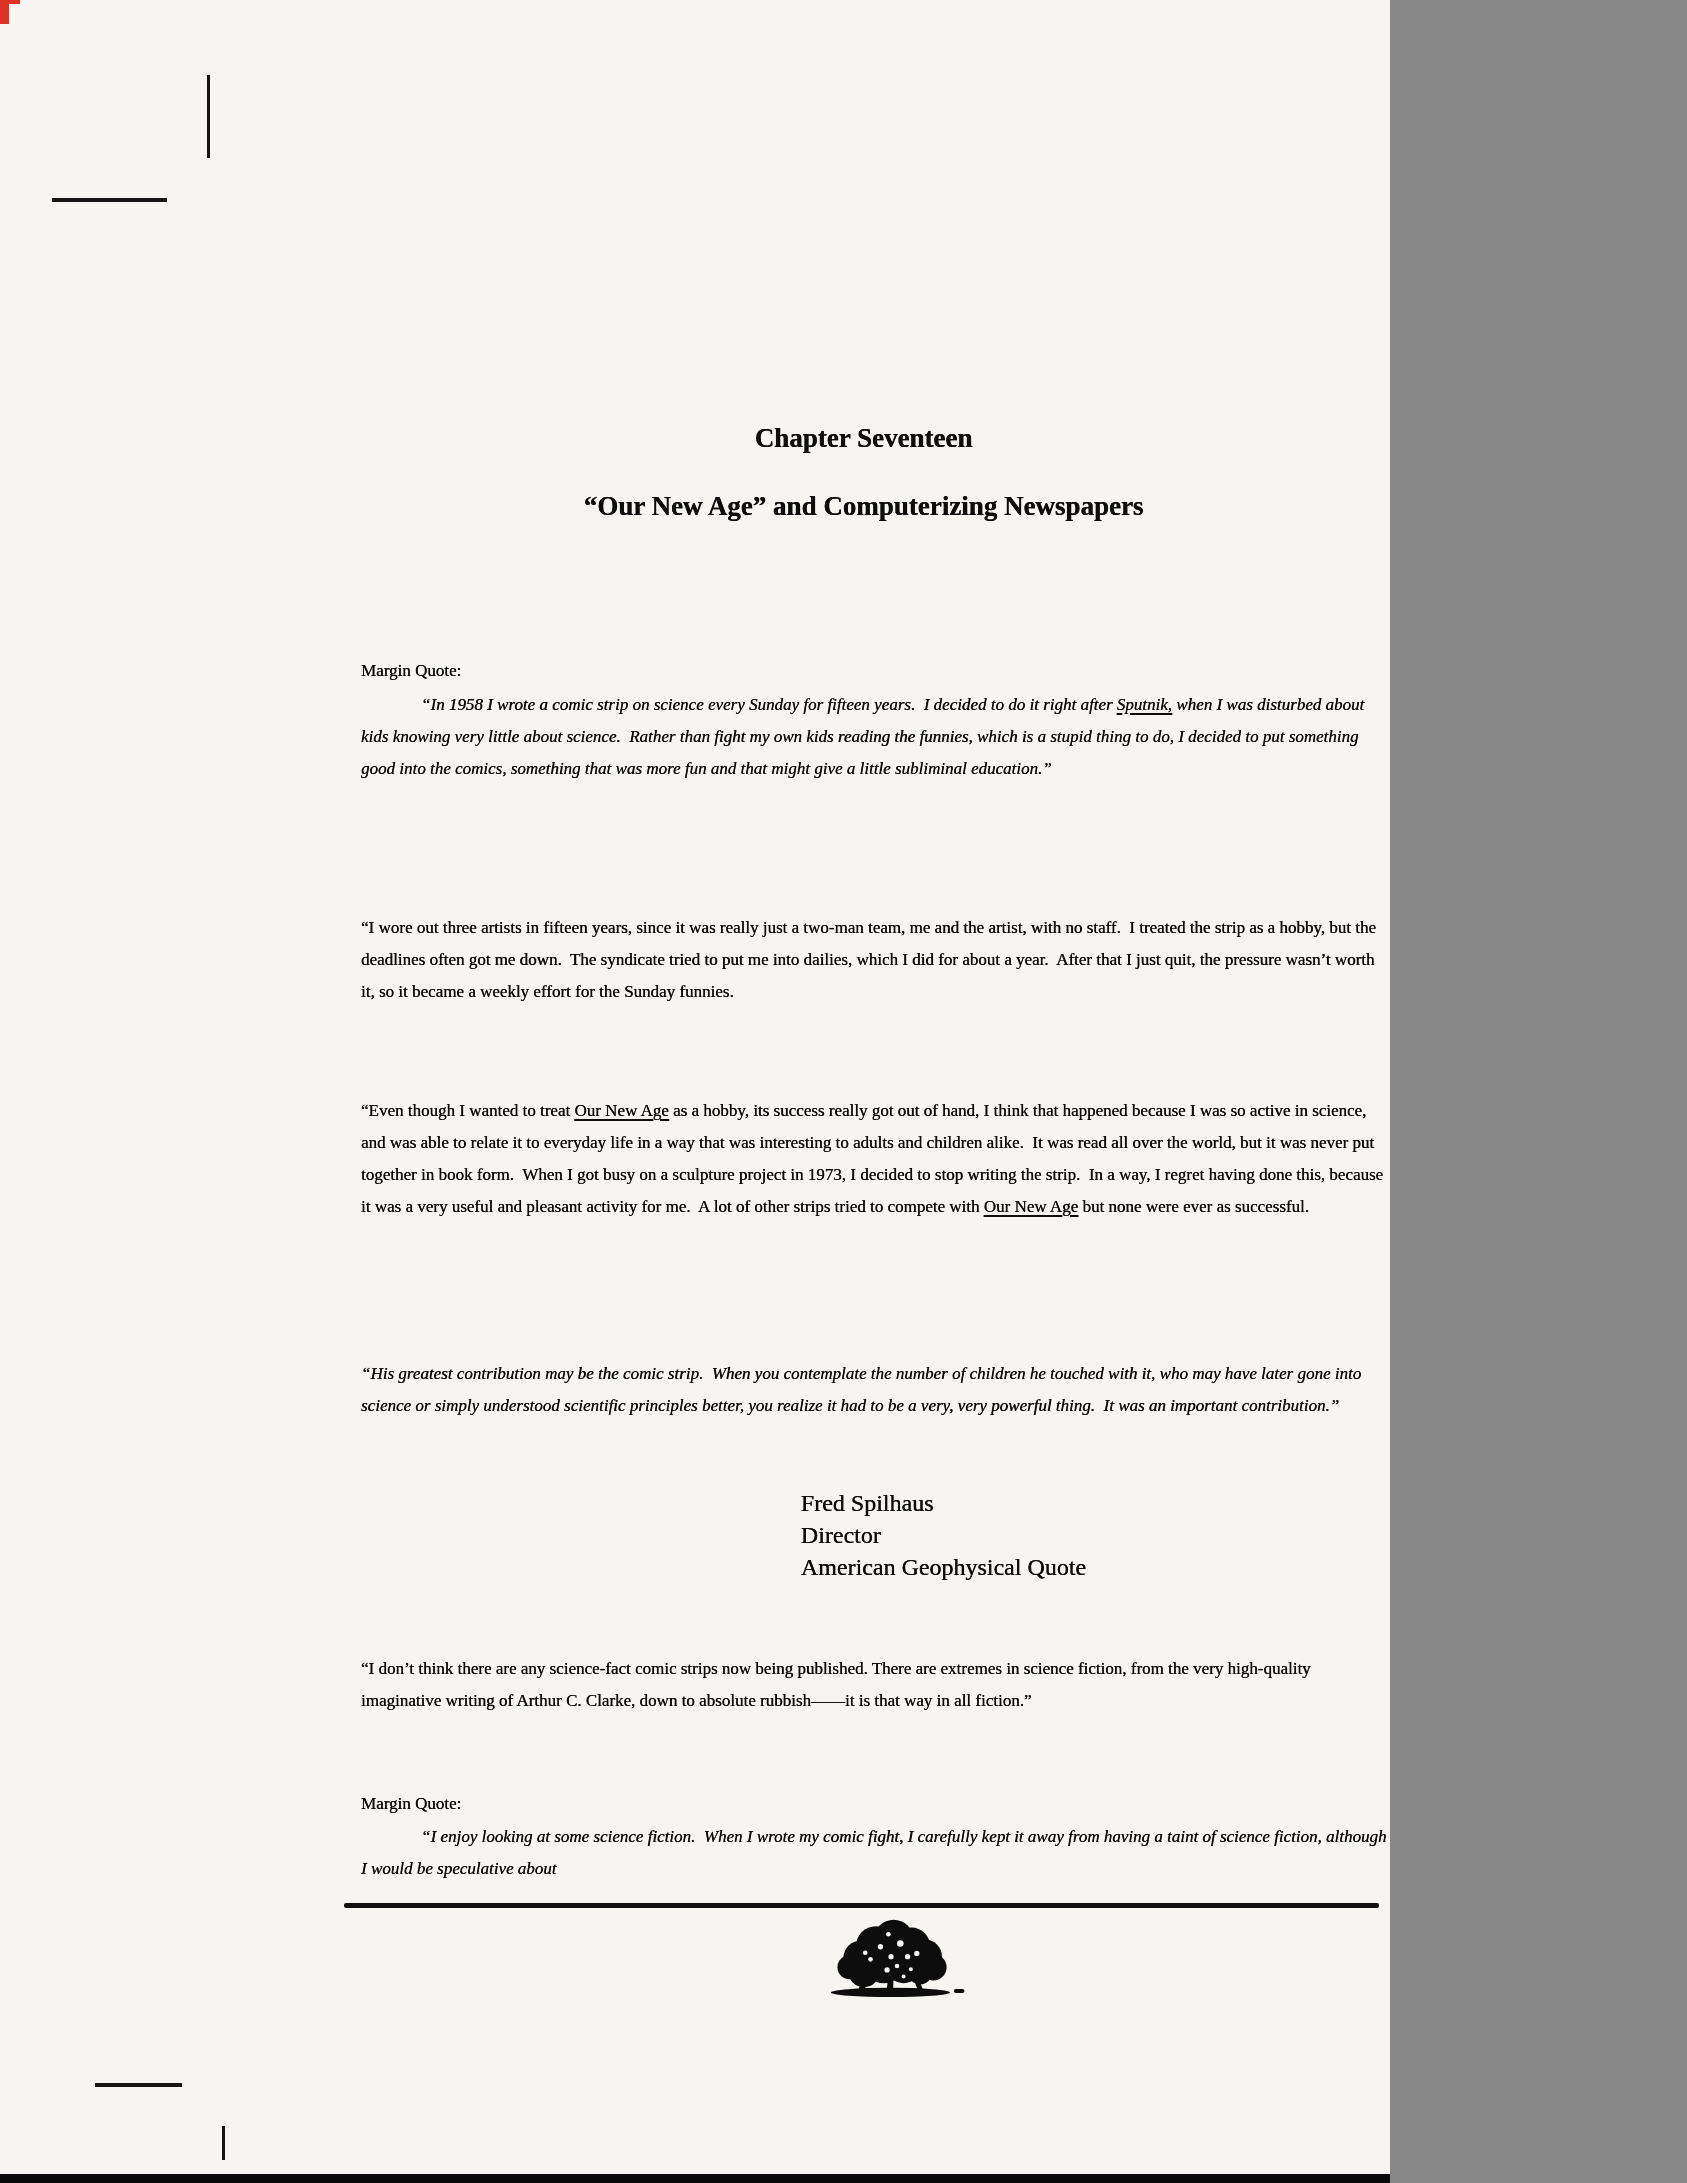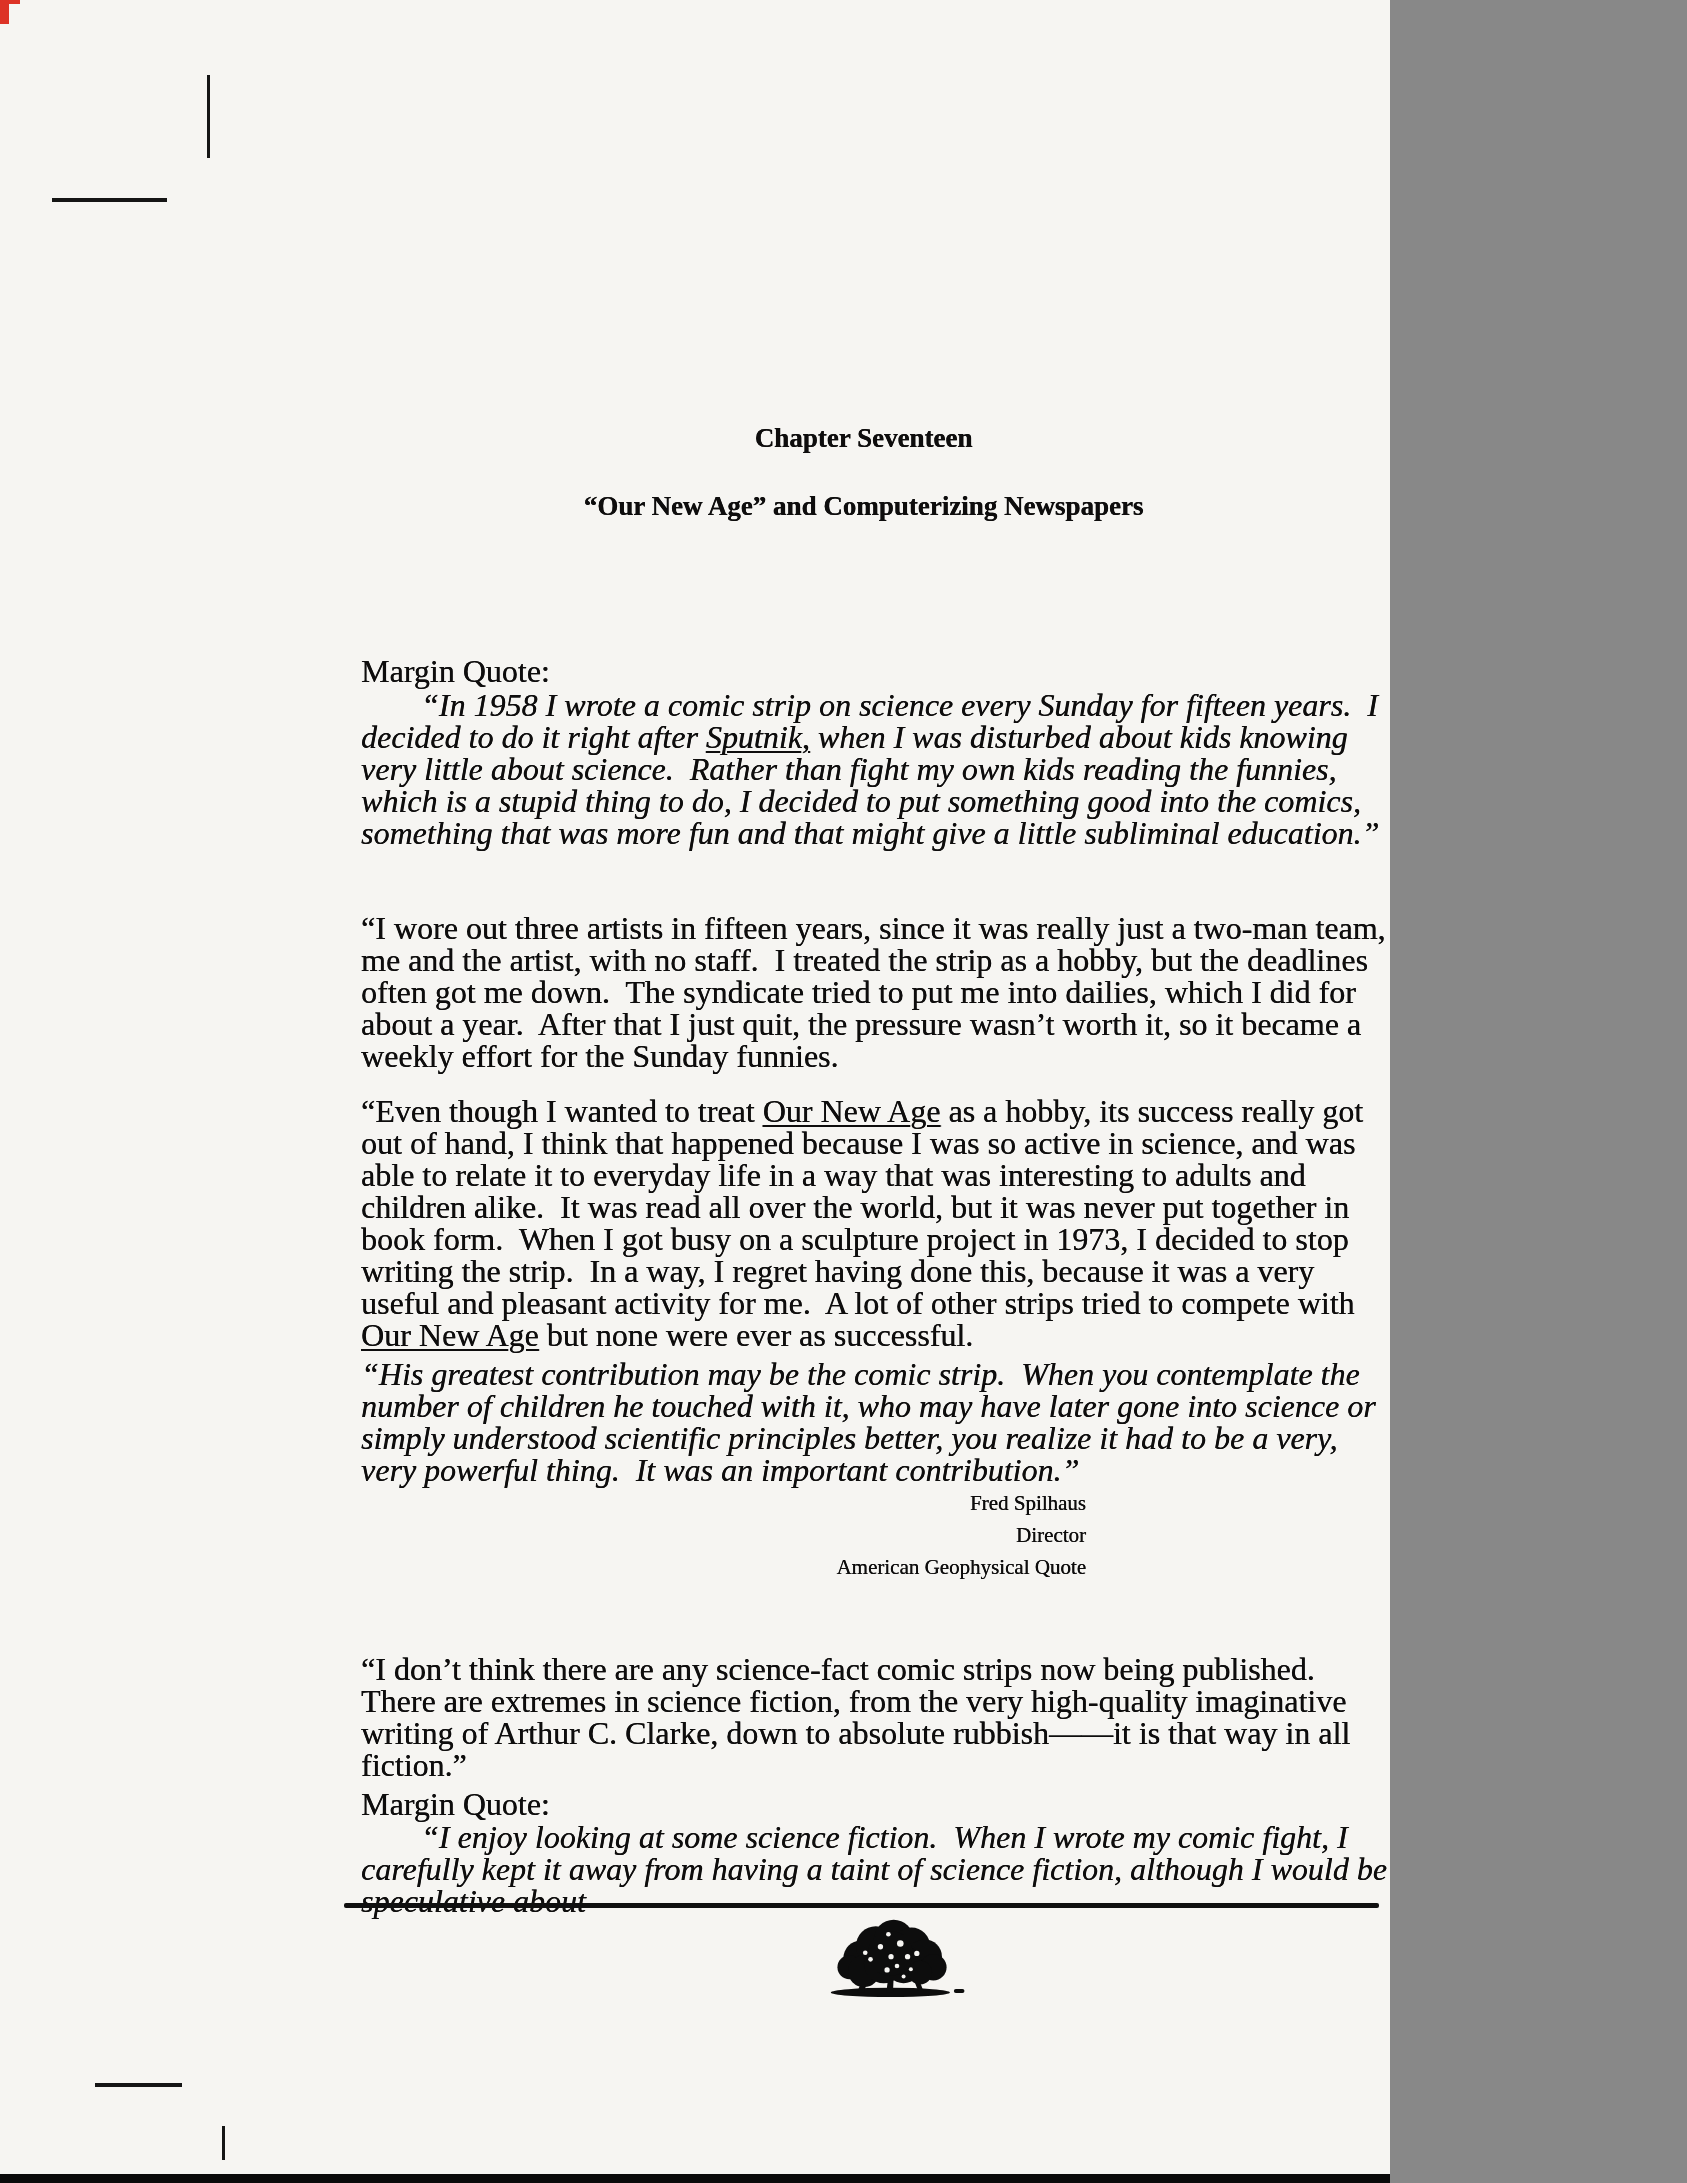--- a/index.html
+++ b/index.html
@@ -6,43 +6,43 @@
   .page{
     position:relative;
     width:1390px;height:2183px;
     background:#f6f5f2;
     overflow:hidden;
     font-family:"Liberation Serif", serif;
     color:#0e0d0d;
   }
   .txt{
     position:absolute;
-    font-size:32px;
+    font-size:17px;
     line-height:32px;
     white-space:pre-wrap;
     text-shadow:0.3px 0 0 currentColor;
   }
   .col{left:361px;width:1027px;}
   .title{
     position:absolute;
     left:344px;width:1039px;
     text-align:center;
     font-weight:bold;
     font-size:27px;
     line-height:30px;
     text-shadow:0.3px 0 0 currentColor;
   }
   .ital{font-style:italic;}
   .indent{text-indent:60px;}
   .u{text-decoration:underline;text-decoration-thickness:2px;text-underline-offset:3.3px;}
   .attrib{
     position:absolute;
     right:304px;
-    text-align:right;
-    font-size:21px;line-height:32px;
+    text-align:left;
+    font-size:24px;line-height:32px;
     text-shadow:0.3px 0 0 currentColor;
   }
   .mark{position:absolute;background:#151515;}
   .redmark{position:absolute;background:#dd3326;}
   .rule{position:absolute;left:344px;top:1903px;width:1035px;height:4.6px;background:#101010;border-radius:2px;}
   .bottombar{position:absolute;left:0;top:2174px;width:1687px;height:9.3px;background:#0a0a0a;}
   .treewrap{position:absolute;left:824px;top:1917px;width:142px;height:84px;}
 </style>
 </head>
 <body>

